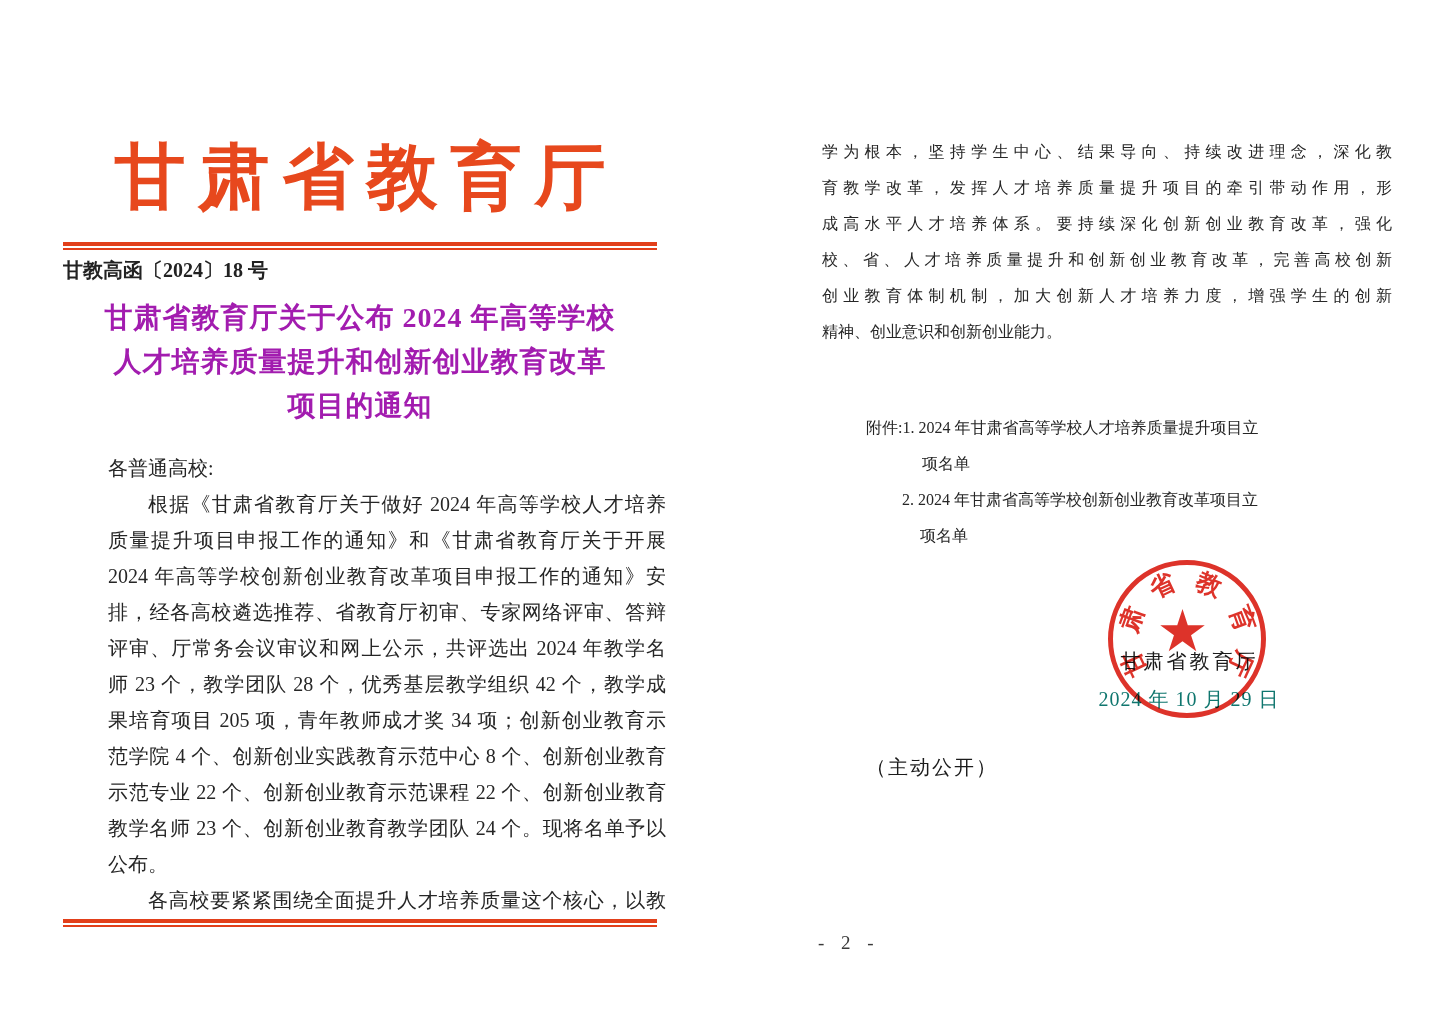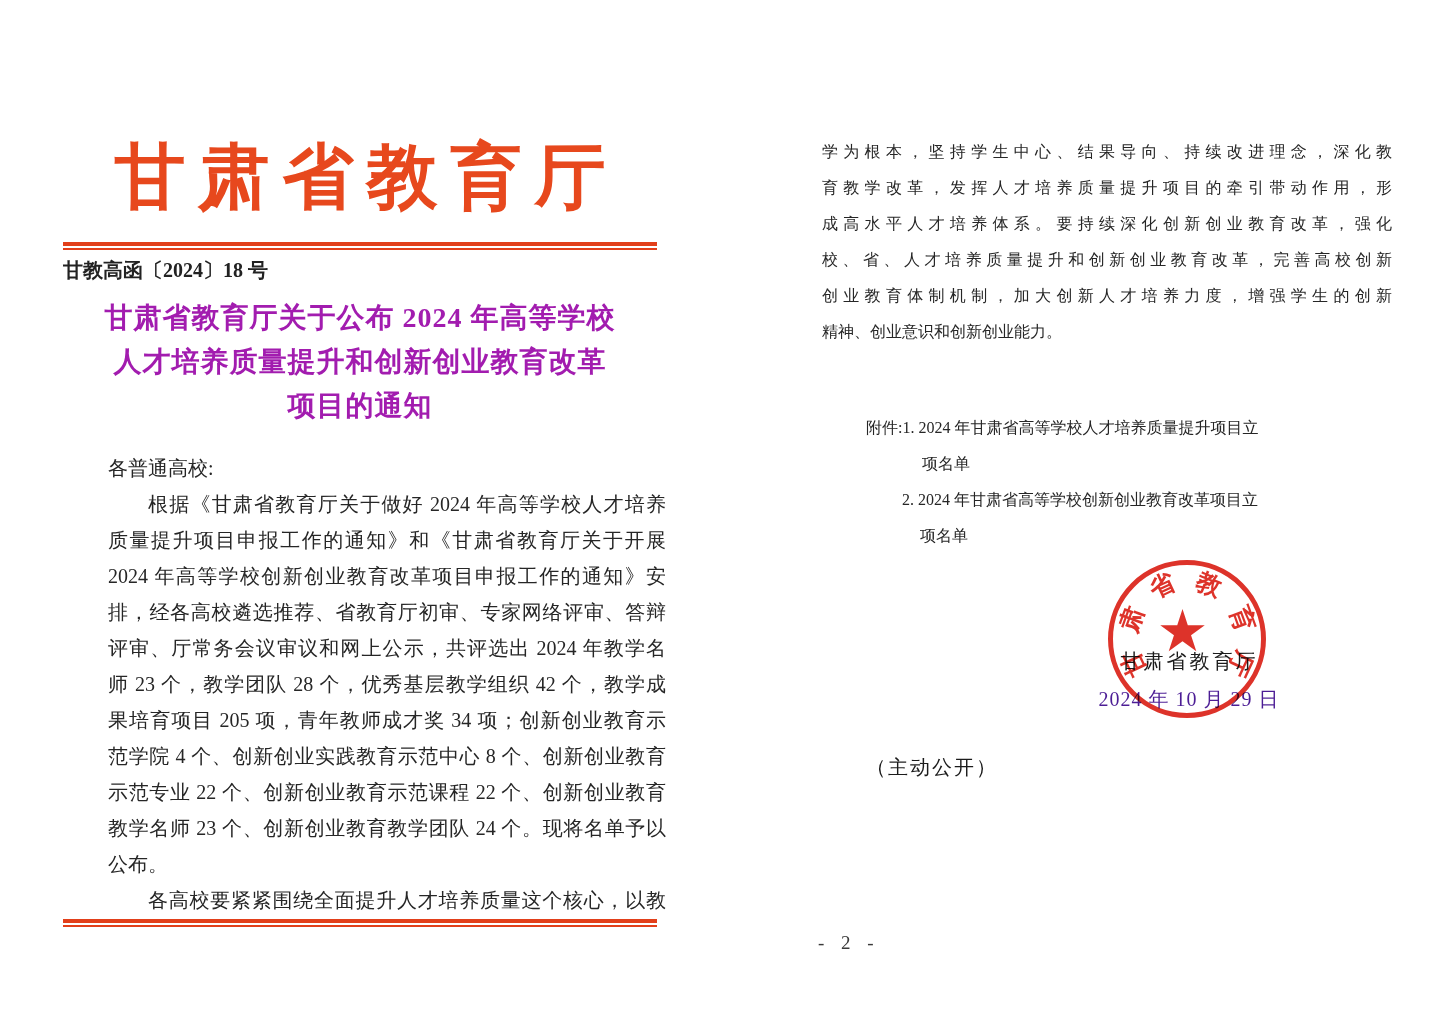--- a/index.html
+++ b/index.html
@@ -34,21 +34,21 @@
 
   
   .attach{left:822px;top:386px;width:570px;font-size:16px;line-height:36px;margin-top:24px;}
   .attach .al{height:36px;white-space:nowrap;}
   .a0{padding-left:44px;}
   .a1{padding-left:100px;}
   .a2{padding-left:80px;}
   .a3{padding-left:98px;}
 
   .signer{left:1087px;top:648px;width:205px;text-align:center;font-size:20px;letter-spacing:3px;color:#1b1b1b;white-space:nowrap;}
-  .date{left:1075px;top:686px;width:228px;text-align:center;font-size:20px;letter-spacing:1px;color:#4c1d95;white-space:nowrap;}
+  .date{left:1075px;top:686px;width:228px;text-align:center;font-size:20px;letter-spacing:1px;color:#0f766e;white-space:nowrap;}
   .disclosure{left:866px;top:754px;font-size:20px;letter-spacing:2px;color:#1b1b1b;}
   .pageno{left:818px;top:932px;font-size:19px;letter-spacing:6px;color:#3a3a3a;}
 
   
   .seal{
     left:1108px;top:560px;width:148px;height:148px;border:5px solid var(--seal);
     border-radius:50%;mix-blend-mode:multiply;opacity:.95;z-index:2;
   }
   .seal-star{
     position:absolute;left:47%;top:45%;transform:translate(-50%,-50%);

